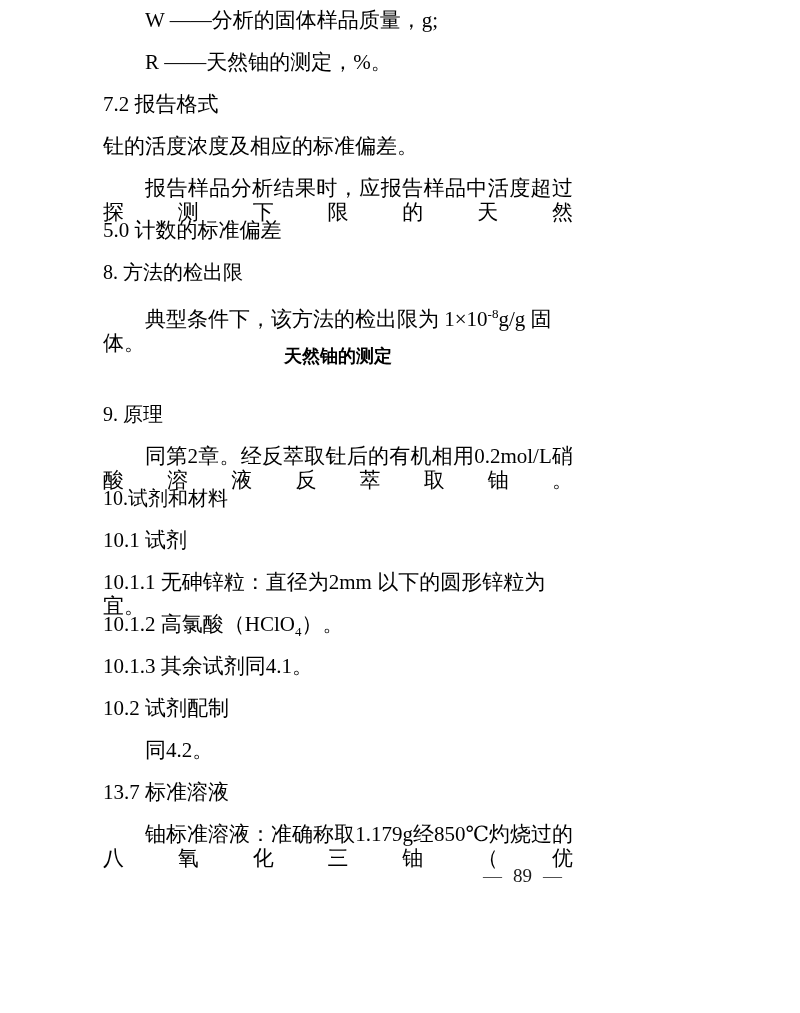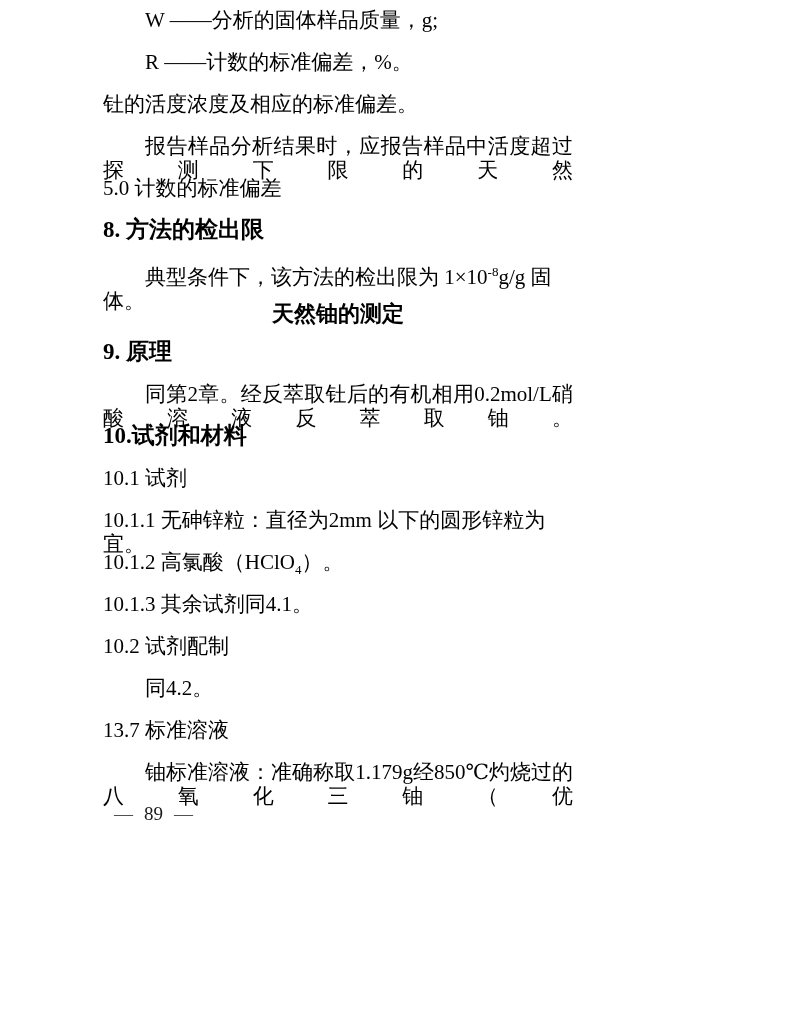--- a/index.html
+++ b/index.html
@@ -15,48 +15,50 @@
     color: #000000;
     overflow: hidden;
   }
   .line {
     height: 24px;
     line-height: 24px;
     margin-bottom: 18px;
   }
   .indent { text-indent: 42px; }
   .stretch { text-align: justify; text-align-last: justify; }
-  .bold { font-weight: bold; font-size: 23px; }
+  .bold { font-weight: normal; font-size: 20px; }
   .center {
     text-align: left;
     text-align-last: center;
     font-weight: bold;
-    font-size: 22px;
+    font-size: 18px;
     margin-top: 12px;
-    margin-bottom: 14px;
+    margin-bottom: 34px;
   }
   sup.exp { font-size: 62%; vertical-align: super; letter-spacing: 0; }
   sub.chem { font-size: 62%; vertical-align: sub; }
   .footer {
     margin-top: 10px;
     height: 24px;
     line-height: 24px;
+    text-align: right;
     font-size: 19px;
     color: #1a1a1a;
   }
   .footer .dash { color: #4a4a4a; margin: 0 11px; }
 </style>
 </head>
 <body>
 
 <div class="page">
 
   <div class="line indent">W ——分析的固体样品质量，g;</div>
-  <div class="line indent">R ——计数的标准偏差，%。</div>
+  <div class="line indent">R ——天然铀的测定，%。</div>
 
+  <div class="line">7.2 报告格式</div>
 
   <div class="line">钍的活度浓度及相应的标准偏差。</div>
   <div class="line indent stretch">报告样品分析结果时，应报告样品中活度超过探测下限的天然</div>
 
   <div class="line">5.0 计数的标准偏差</div>
 
   <div class="line bold">8. 方法的检出限</div>
 
   <div class="line indent">
     <span>典型条件下，该方法的检出限为 1×10</span><sup class="exp">-8</sup><span>g/g 固体。</span>

